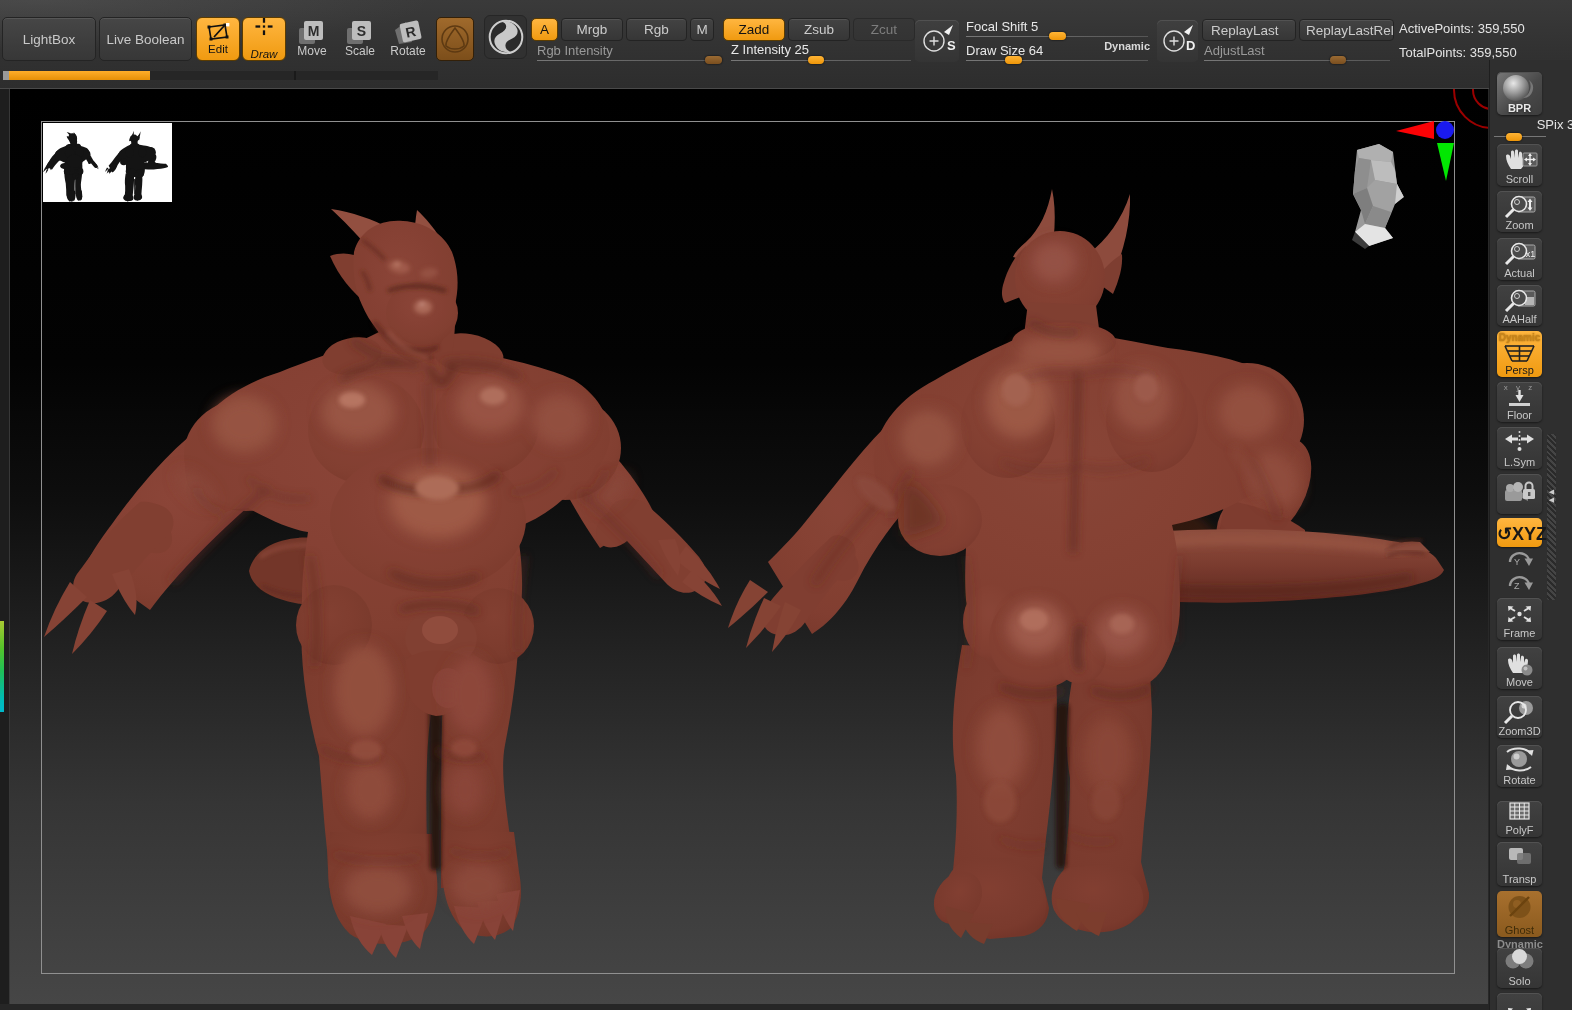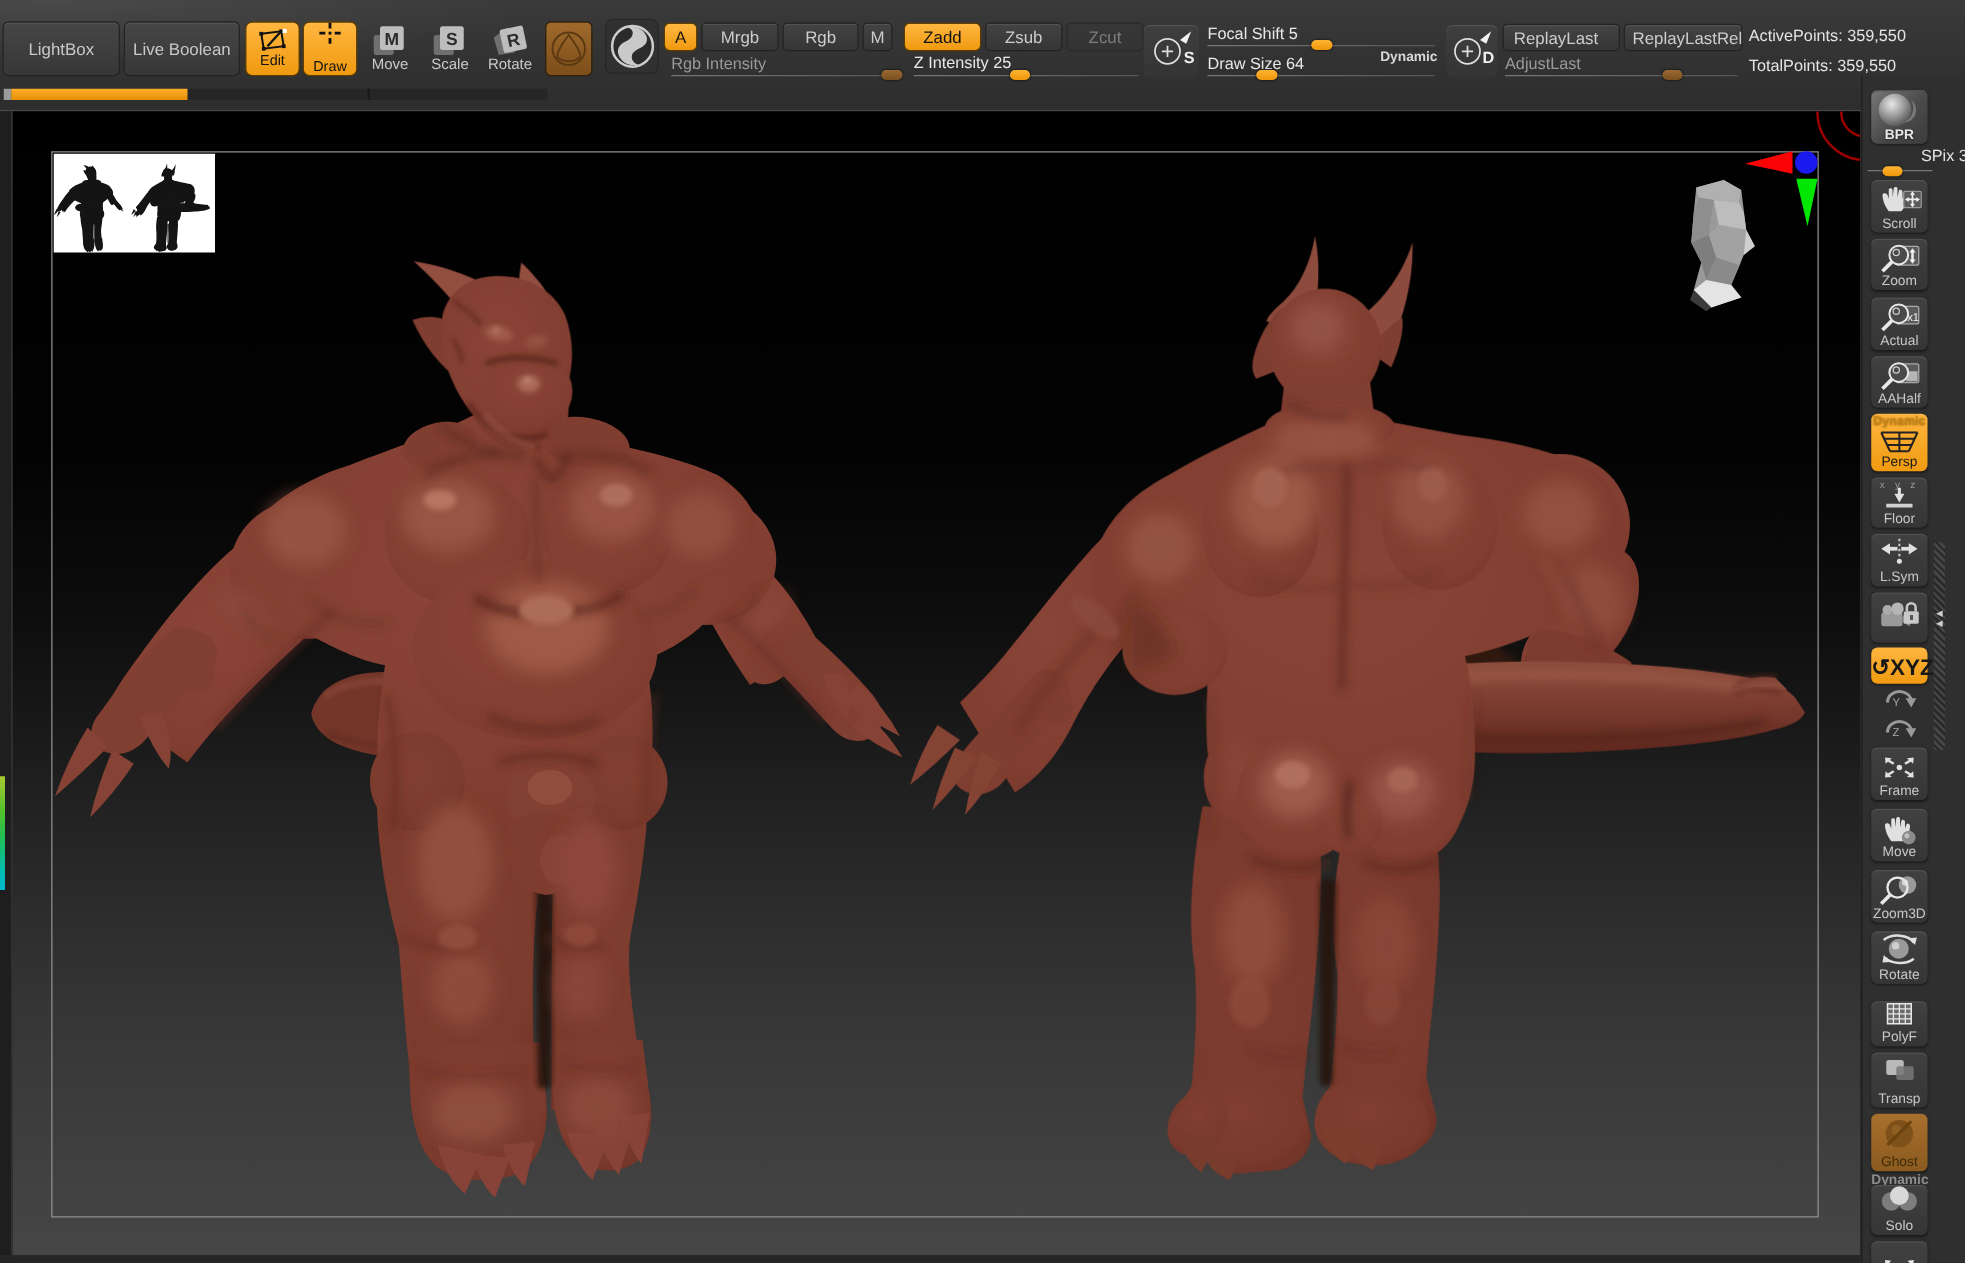--- a/index.html
+++ b/index.html
@@ -57,21 +57,21 @@
     <div class="obtn sqbtn" style="left:242px;">
       <svg width="22" height="19" viewBox="0 0 22 19">
         <g stroke="#111" stroke-width="2.4">
         <line x1="11" y1="0" x2="11" y2="5"></line>
             <line x1="11" y1="13" x2="11" y2="18"></line>
         <line x1="2" y1="9" x2="7" y2="9"></line>
             <line x1="15" y1="9" x2="20" y2="9"></line>
         </g>
         <rect x="9.8" y="7.8" width="2.4" height="2.4" fill="#111"></rect>
       </svg>
-      <span style="margin-top:12px;">Draw</span>
+      <span style="margin-top:12px;font-style:italic;">Draw</span>
     </div>
 
     <div class="abs" style="left:297px;top:20px;width:30px;height:26px;">
       <svg width="30" height="26" viewBox="0 0 30 26">
         <rect x="2" y="8" width="16" height="16" rx="2" fill="#6f6f6f"></rect>
         <rect x="7" y="1" width="19" height="19" rx="2" fill="#bdbdbd"></rect>
         <text x="16.5" y="16" font-size="14" font-weight="bold" fill="#2c2c2c" text-anchor="middle" font-family="Liberation Sans">M</text>
       </svg>
     </div>
     <div class="navlabel" style="left:288px;top:44px;width:48px;">Move</div>

